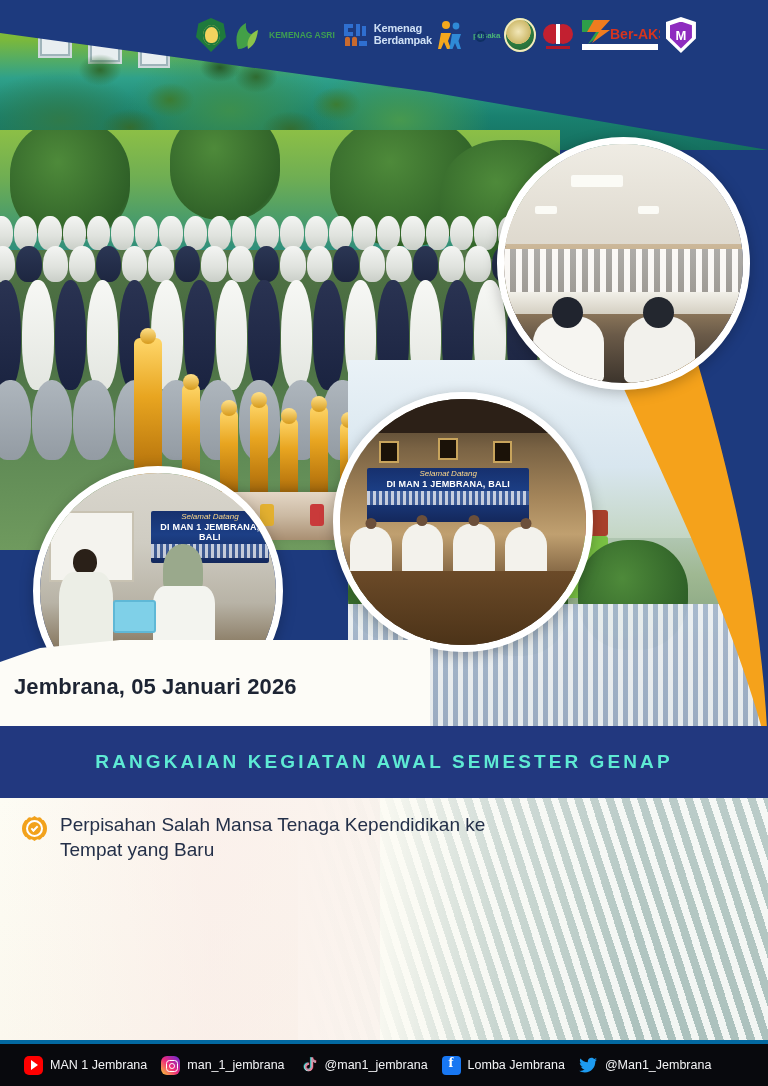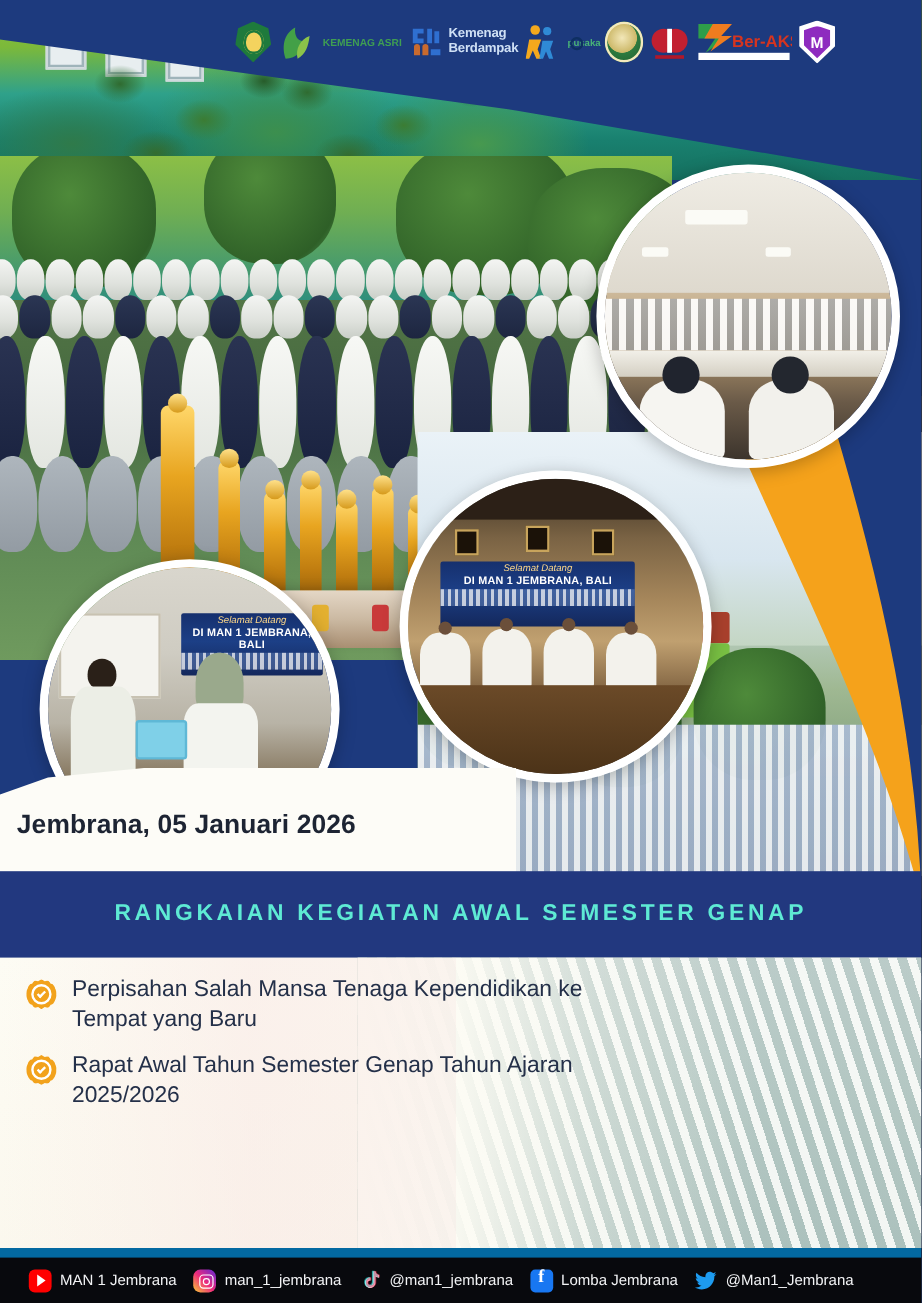--- a/index.html
+++ b/index.html
@@ -245,21 +245,21 @@
   }
   .item .txt {
     color:#243049; font-size:19px; line-height:1.32; font-weight:500;
     max-width:430px;
   }
 
   
   .footer {
     position:absolute; left:0; bottom:0; width:768px; height:46px;
     background:#08090d;
-    border-top:8px solid #0369a1;
+    border-top:4px solid #0369a1;
     display:flex; align-items:center; padding-left:24px; gap:14px;
   }
   .social { display:flex; align-items:center; gap:7px; }
   .social .label { color:#f2f3f5; font-size:12.5px; white-space:nowrap; }
   .sicon { width:19px; height:19px; border-radius:4px; position:relative; flex:0 0 auto; }
   .ic-youtube { background:#ff0000; border-radius:5px; }
   .ic-youtube::after {
     content:""; position:absolute; left:6.5px; top:4.5px;
     border-left:7px solid #fff; border-top:5px solid transparent; border-bottom:5px solid transparent;
   }
@@ -648,28 +648,20 @@
 
     <div class="items">
       <div class="item">
         <div class="badge">
           <div class="rosette"></div>
             <div class="ring"></div>
             <div class="check"></div>
         </div>
         <div class="txt">Perpisahan Salah Mansa Tenaga Kependidikan ke Tempat yang Baru</div>
       </div>
-      <div class="item">
-        <div class="badge">
-          <div class="rosette"></div>
-            <div class="ring"></div>
-            <div class="check"></div>
-        </div>
-        <div class="txt">Rapat Awal Tahun Semester Genap Tahun Ajaran 2025/2026</div>
-      </div>
     </div>
   </div>
 
   <div class="footer">
 
     <div class="social">
       <span class="sicon ic-youtube"></span>
       <span class="label">MAN 1 Jembrana</span>
     </div>
 

